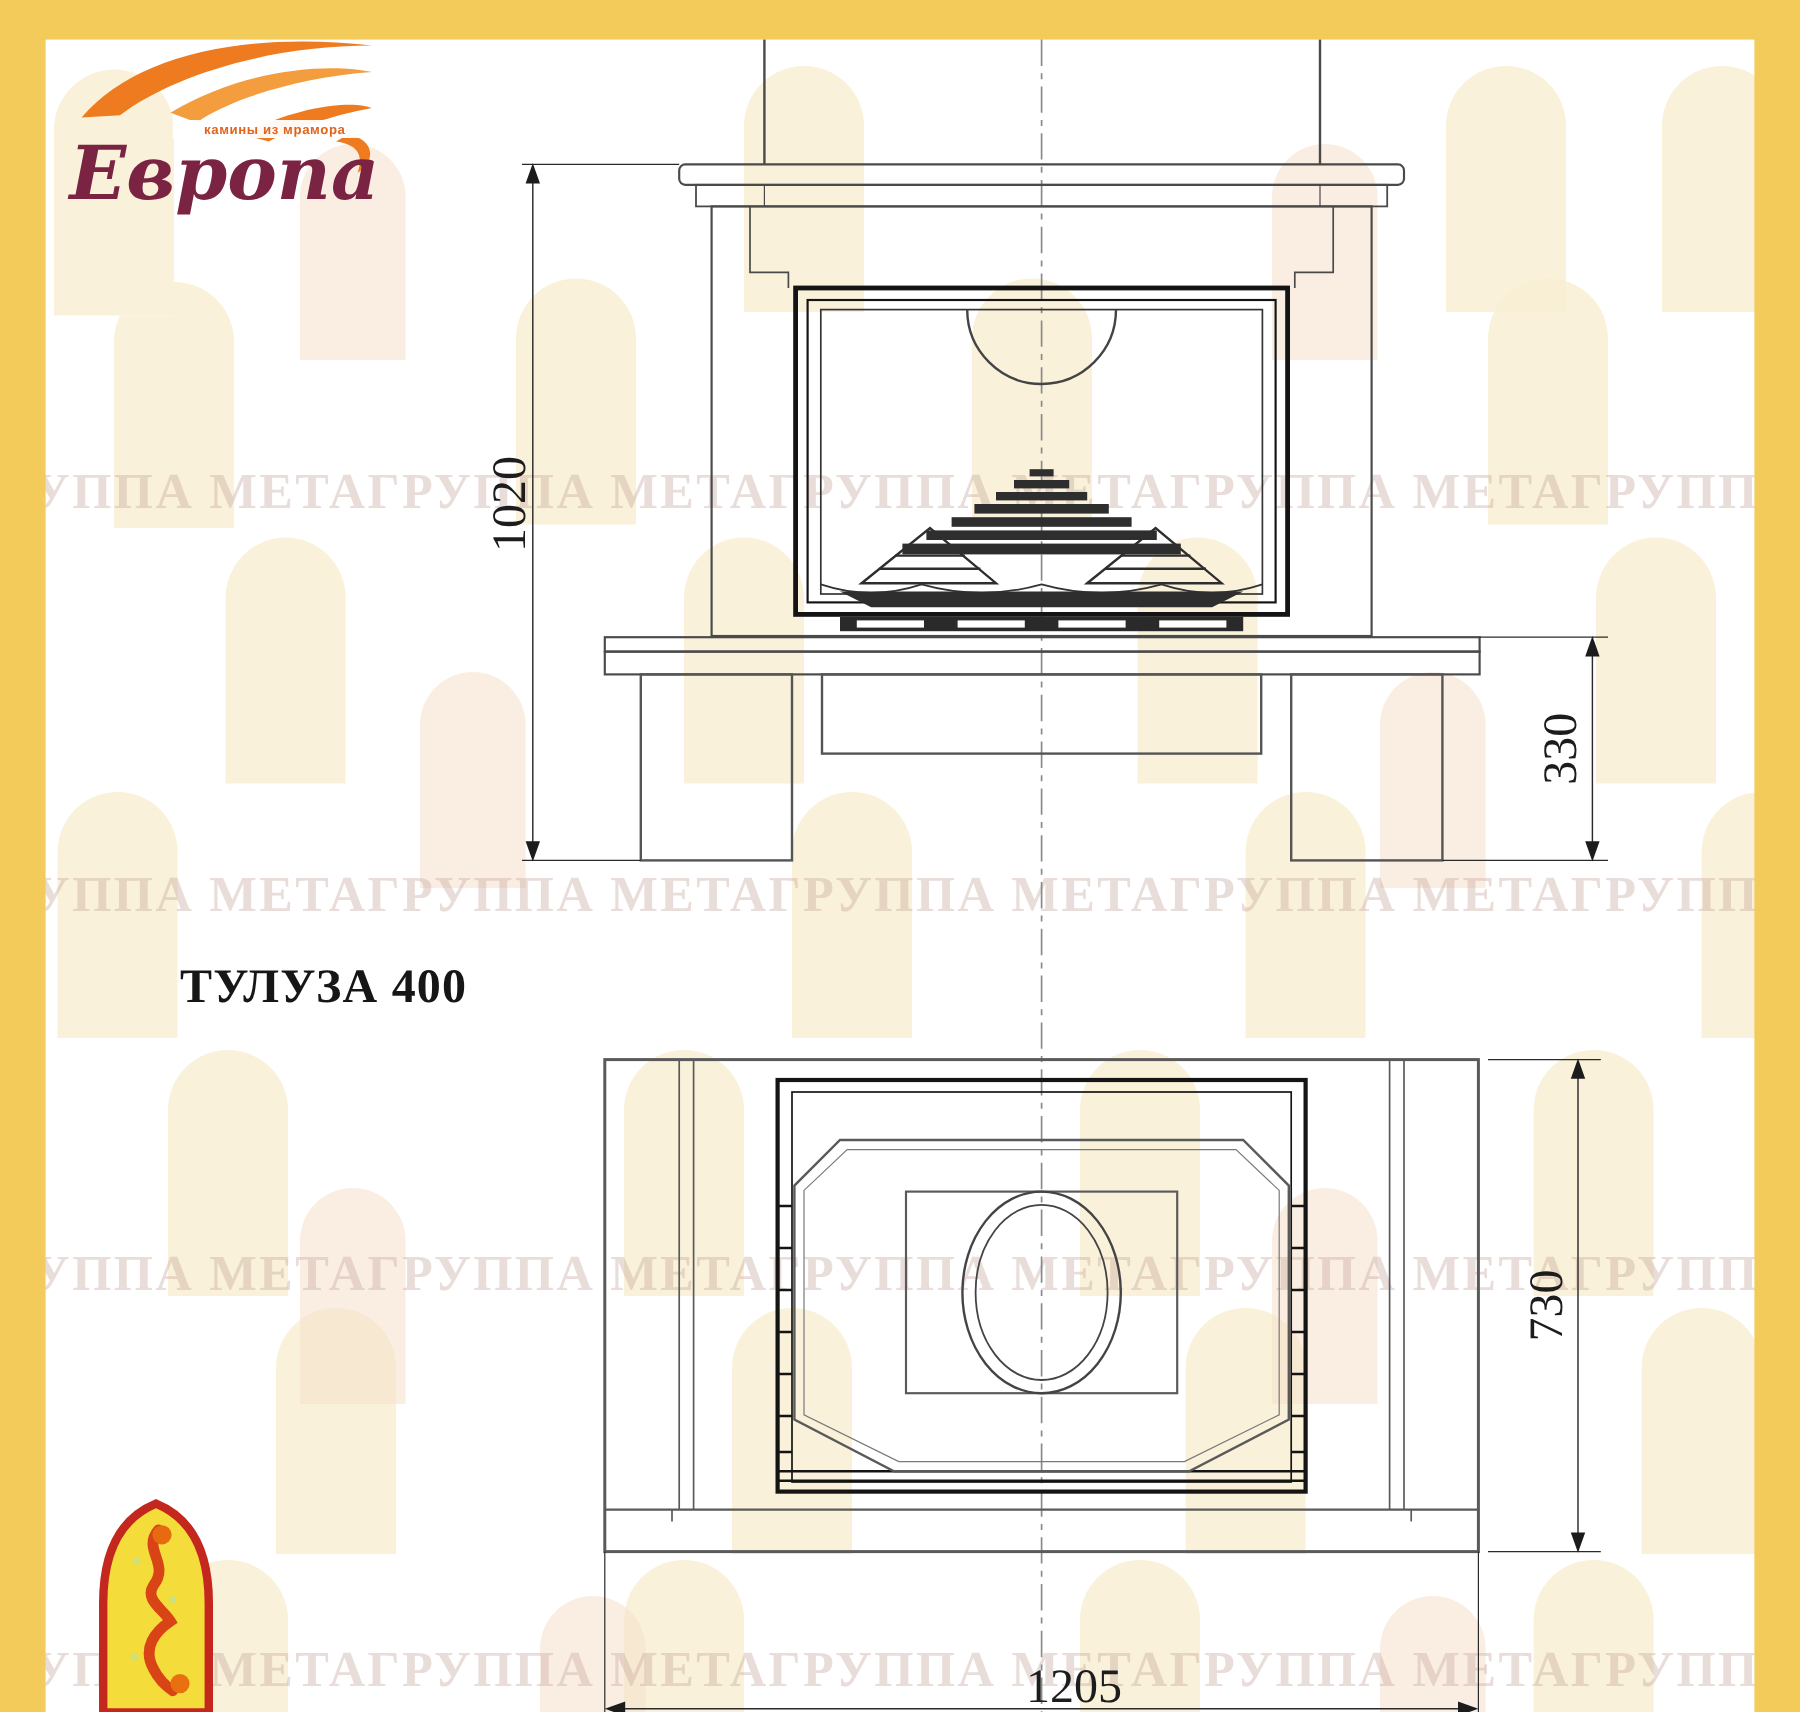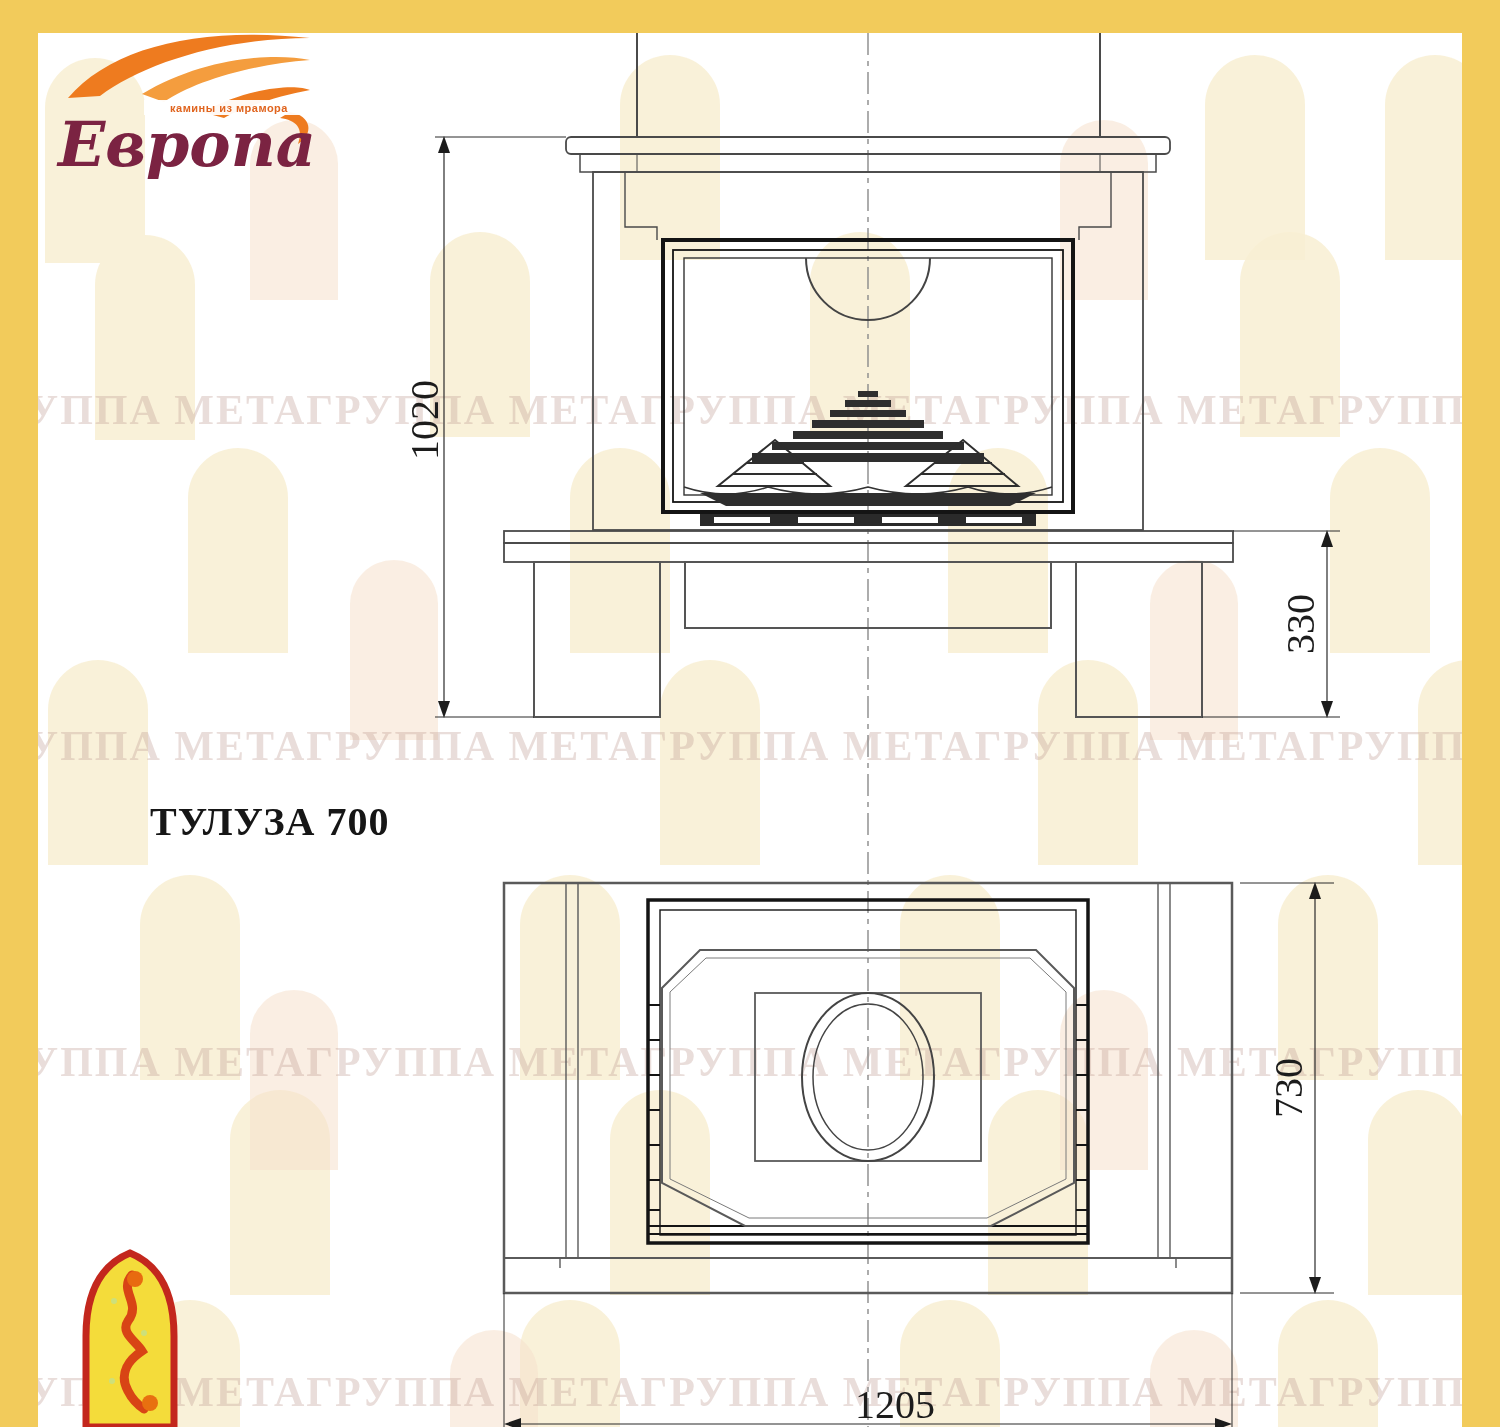--- a/index.html
+++ b/index.html
@@ -56,21 +56,21 @@
     <path d="M16,82 C60,30 150,10 258,22 C170,22 90,48 48,80 Z" fill="#EE7B1F"></path>
     <path d="M90,78 C150,42 220,36 258,44 C200,48 140,66 112,86 Z" fill="#F49D3E"></path>
     <path d="M150,96 C200,70 245,68 258,74 C225,80 190,92 172,102 Z" fill="#EE7B1F"></path>
     <path d="M238,96 C260,100 262,118 246,128 C252,112 244,104 228,102 Z" fill="#EE7B1F"></path>
   </g>
   <rect x="92" y="84" width="170" height="15" fill="#ffffff" opacity="0.95"></rect>
   <text class="tagline" x="177" y="96" text-anchor="middle">камины из мрамора</text>
   <text class="brand" x="6" y="150">Европа</text>
 </svg>
 
-<div class="abs model-title">ТУЛУЗА 700</div>
+<div class="abs model-title">ТУЛУЗА 400</div>
 
 <svg class="abs drawing-svg" width="1500" height="1427" viewBox="0 0 1500 1427">
 
   <path d="M868,33 V1427" stroke="#8a8a8a" stroke-width="1.4" stroke-dasharray="22 6 5 6" fill="none"></path>
 
   <g stroke="#4a4a4a" fill="none">
     <g>
       <path d="M637,33 V137" stroke-width="2"></path>
       <path d="M1100,33 V137" stroke-width="2"></path>
     </g>

